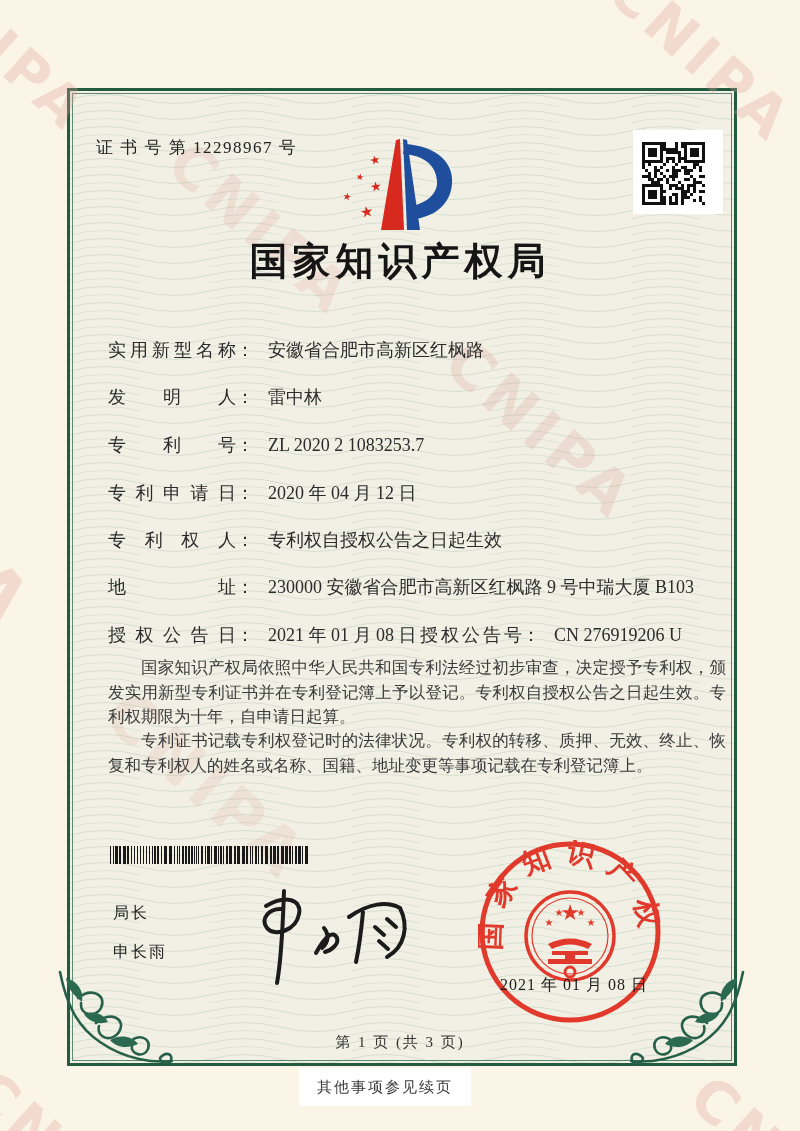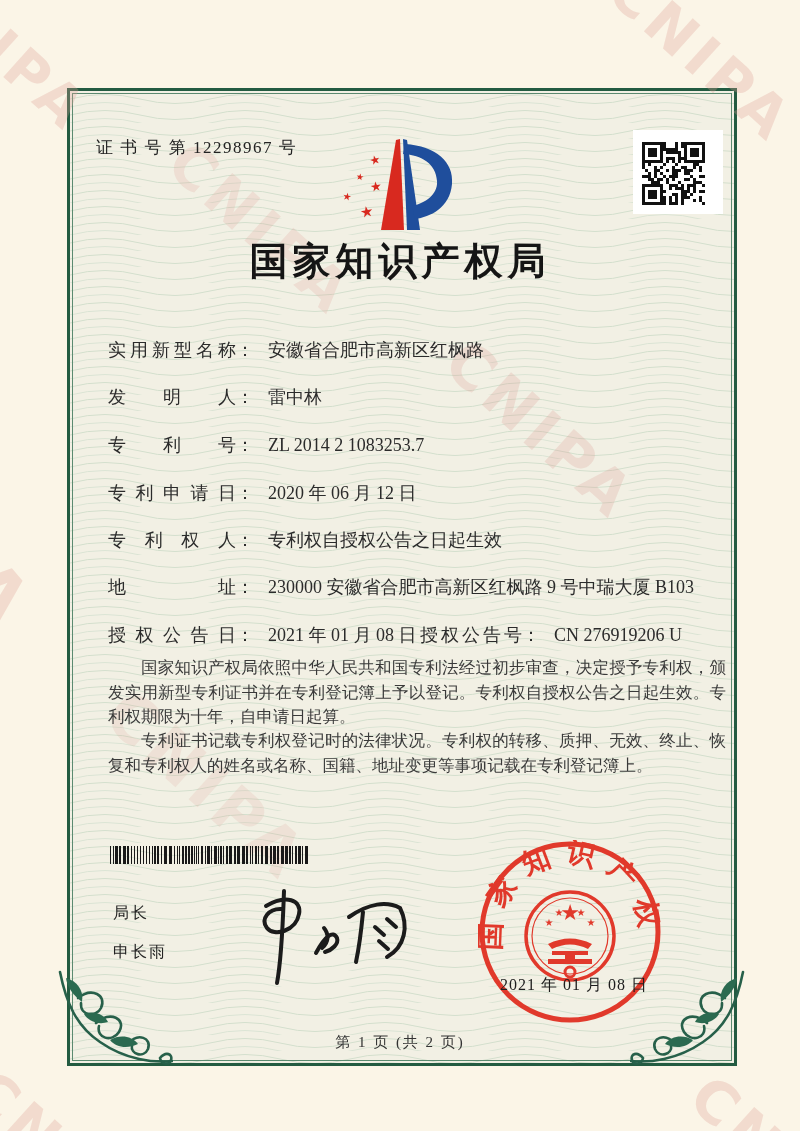--- a/index.html
+++ b/index.html
@@ -574,32 +574,32 @@
       <span class="colon">：</span>
       <span class="f-value">雷中林</span>
   </div>
   <div class="row r3">
     <span class="f-label">
         <span>专</span>
         <span>利</span>
         <span>号</span>
       </span>
       <span class="colon">：</span>
-      <span class="f-value">ZL 2014 2 1083253.7</span>
+      <span class="f-value">ZL 2020 2 1083253.7</span>
   </div>
   <div class="row r4">
     <span class="f-label">
         <span>专</span>
         <span>利</span>
         <span>申</span>
         <span>请</span>
         <span>日</span>
       </span>
       <span class="colon">：</span>
-      <span class="f-value">2020 年 06 月 12 日</span>
+      <span class="f-value">2020 年 04 月 12 日</span>
   </div>
   <div class="row r5">
     <span class="f-label">
         <span>专</span>
         <span>利</span>
         <span>权</span>
         <span>人</span>
       </span>
       <span class="colon">：</span>
       <span class="f-value">专利权自授权公告之日起生效</span>
@@ -797,21 +797,22 @@
         <path d="M70,104 Q92,93 114,104 L110,109 Q92,100 74,109 Z"></path>
         <rect x="74" y="111" width="36" height="4"></rect>
         <rect x="70" y="119" width="44" height="5"></rect>
         <rect x="87" y="113" width="10" height="9"></rect>
         <circle cx="92" cy="132" r="5" fill="none" stroke="#e02a1c" stroke-width="3"></circle>
       </g>
     </g>
   </svg>
   <div class="seal-date">2021 年 01 月 08 日</div>
 
-  <div class="page-num">第 1 页 (共 2 页)</div>
+  <div class="page-num">第 1 页 (共 3 页)</div>
+  <div class="cont-box">其他事项参见续页</div>
 </div>
 
 <svg class="ornament orn-left" width="125" height="98" viewBox="0 0 125 98" xmlns="http://www.w3.org/2000/svg">
   <g stroke="#27604a" fill="none" stroke-width="2.6" stroke-linecap="round">
     <path d="M12,2 C18,32 28,56 52,72 C78,90 106,93 124,91"></path>
     <path d="M30,28 C44,17 59,25 53,38 C48,48 32,46 33,33"></path>
     <path d="M48,53 C62,40 79,49 71,62 C64,73 48,68 51,56"></path>
     <path d="M80,74 C90,62 104,68 100,79 C96,88 82,85 84,75"></path>
     <path d="M112,88 c6,-7 13,-4 11,2 c-2,6 -10,4 -11,-2"></path>
   </g>

